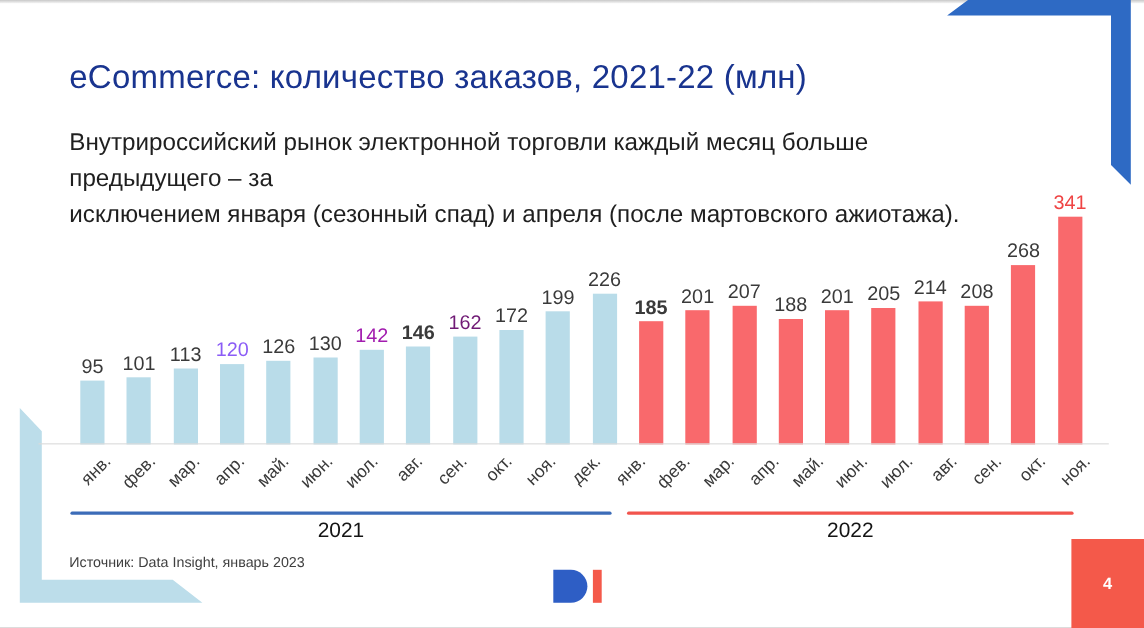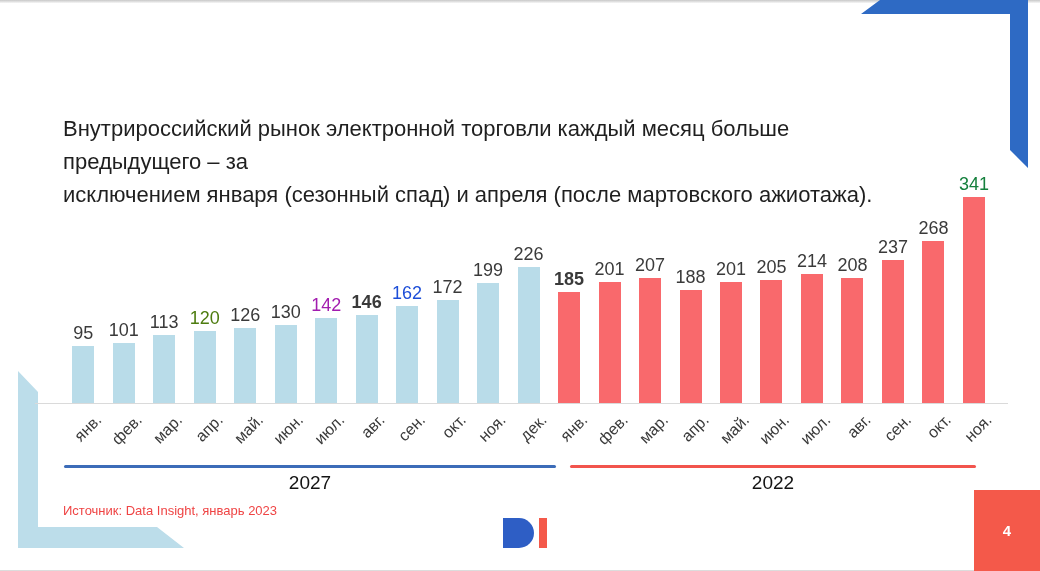--- a/index.html
+++ b/index.html
@@ -73,59 +73,60 @@
   <div class="bottom-edge"></div>
 
   <svg class="corner tr" width="185" height="170" viewBox="0 0 185 170">
     <polygon points="25,0 173,0 173,168 155,150 155,14 6,14" fill="#2E6AC4"></polygon>
   </svg>
 
   <svg class="corner bl" width="175" height="185" viewBox="0 0 175 185">
     <polygon points="4,3 24,24 24,159 143,159 170,180 4,180" fill="#BCDDEA"></polygon>
   </svg>
 
+  <h1 class="title" style="color: rgb(25, 52, 143);">eCommerce: количество заказов, 2021-22 (млн)</h1>
   <p class="subtitle" style="color: rgb(31, 31, 31);">Внутрироссийский рынок электронной торговли каждый месяц больше предыдущего – за
 исключением января (сезонный спад) и апреля (после мартовского ажиотажа).</p>
 
   <div>
     <div id="bars-row">
         <div class="slot">
           <div class="val" style="color: rgb(58, 58, 58);">95</div>
           <div class="bar" style="height: 58px; background: rgb(185, 220, 233);"></div>
         </div>
         <div class="slot">
           <div class="val" style="color: rgb(58, 58, 58);">101</div>
           <div class="bar" style="height: 61px; background: rgb(185, 220, 233);"></div>
         </div>
         <div class="slot">
           <div class="val" style="color: rgb(58, 58, 58);">113</div>
           <div class="bar" style="height: 69px; background: rgb(185, 220, 233);"></div>
         </div>
         <div class="slot">
-          <div class="val" style="color: #4d7c0f;">120</div>
+          <div class="val" style="color: #8b5cf6;">120</div>
           <div class="bar" style="height: 73px; background: rgb(185, 220, 233);"></div>
         </div>
         <div class="slot">
           <div class="val" style="color: rgb(58, 58, 58); margin-top: 16px;">126</div>
           <div class="bar" style="height: 76px; background: rgb(185, 220, 233);"></div>
         </div>
         <div class="slot">
           <div class="val" style="color: rgb(58, 58, 58);">130</div>
           <div class="bar" style="height: 79px; background: rgb(185, 220, 233);"></div>
         </div>
         <div class="slot">
           <div class="val" style="color: #a21caf;">142</div>
           <div class="bar" style="height: 86px; background: rgb(185, 220, 233);"></div>
         </div>
         <div class="slot">
           <div class="val" style="color: rgb(58, 58, 58); font-weight: bold;">146</div>
           <div class="bar" style="height: 89px; background: rgb(185, 220, 233);"></div>
         </div>
         <div class="slot">
-          <div class="val" style="color: #1d4ed8;">162</div>
+          <div class="val" style="color: #701a75;">162</div>
           <div class="bar" style="height: 98px; background: rgb(185, 220, 233);"></div>
         </div>
         <div class="slot">
           <div class="val" style="color: rgb(58, 58, 58);">172</div>
           <div class="bar" style="height: 104px; background: rgb(185, 220, 233);"></div>
         </div>
         <div class="slot">
           <div class="val" style="color: rgb(58, 58, 58);">199</div>
           <div class="bar" style="height: 121px; background: rgb(185, 220, 233);"></div>
         </div>
@@ -159,29 +160,25 @@
         </div>
         <div class="slot">
           <div class="val" style="color: rgb(58, 58, 58);">214</div>
           <div class="bar" style="height: 130px; background: rgb(249, 105, 108);"></div>
         </div>
         <div class="slot">
           <div class="val" style="color: rgb(58, 58, 58);">208</div>
           <div class="bar" style="height: 126px; background: rgb(249, 105, 108);"></div>
         </div>
         <div class="slot">
-          <div class="val" style="color: rgb(58, 58, 58);">237</div>
-          <div class="bar" style="height: 144px; background: rgb(249, 105, 108);"></div>
-        </div>
-        <div class="slot">
           <div class="val" style="color: rgb(58, 58, 58);">268</div>
           <div class="bar" style="height: 163px; background: rgb(249, 105, 108);"></div>
         </div>
         <div class="slot">
-          <div class="val" style="color: #15803d;">341</div>
+          <div class="val" style="color: #ef4444;">341</div>
           <div class="bar" style="height: 207px; background: rgb(249, 105, 108);"></div>
         </div>
       </div>
     <div class="baseline"></div>
     <div id="months-row">
         <div class="mslot">
           <span style="color: rgb(58, 58, 58);">янв.</span>
         </div>
         <div class="mslot">
           <span style="color: rgb(58, 58, 58);">фев.</span>
@@ -246,25 +243,25 @@
         <div class="mslot">
           <span style="color: rgb(58, 58, 58);">окт.</span>
         </div>
         <div class="mslot">
           <span style="color: rgb(58, 58, 58);">ноя.</span>
         </div>
       </div>
 
     <div class="yearline" id="line-2021" style="background: rgb(60, 108, 184);"></div>
     <div class="yearline" id="line-2022" style="background: rgb(242, 84, 77);"></div>
-    <div class="yearlabel" id="label-2021">2027</div>
+    <div class="yearlabel" id="label-2021">2021</div>
     <div class="yearlabel" id="label-2022">2022</div>
   </div>
 
-  <div class="source" style="color: #ef4444;">Источник: Data Insight, январь 2023</div>
+  <div class="source" style="color: #404040;">Источник: Data Insight, январь 2023</div>
 
   <div class="logo">
     <div class="logo-d" style="background: rgb(46, 94, 197);"></div>
     <div class="logo-i" style="background: rgb(244, 89, 74);"></div>
   </div>
 
   <div class="page-badge" style="background: rgb(244, 89, 74);">
     <span>4</span>
   </div>
 

